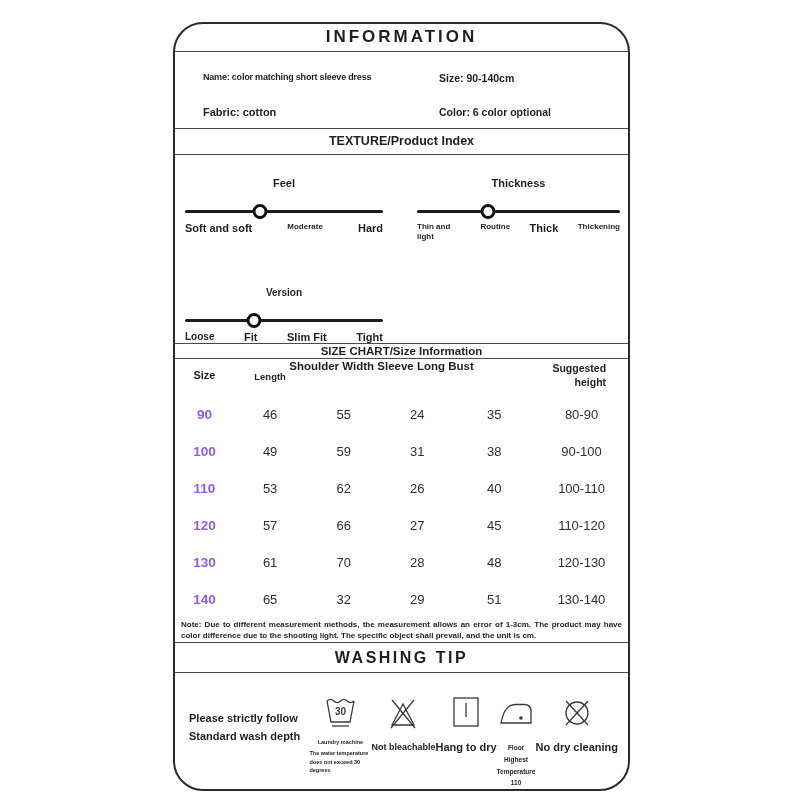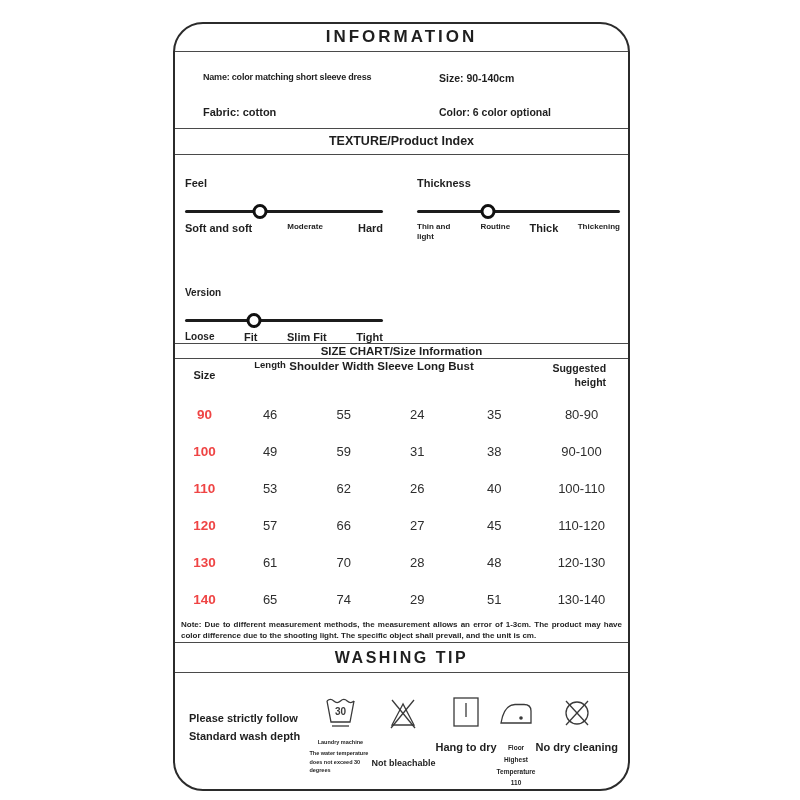--- a/index.html
+++ b/index.html
@@ -17,21 +17,21 @@
   .f-name  { font-size:9px;  font-weight:bold; letter-spacing:-0.2px; }
   .f-size  { font-size:10.5px; font-weight:bold; }
   .f-fabric{ font-size:11px; font-weight:bold; }
   .f-color { font-size:10.5px; font-weight:bold; }
   
   .band { height:29px; border-top:1px solid #4a4a4a; border-bottom:1px solid #4a4a4a;
           display:flex; align-items:center; justify-content:center; font-weight:bold; font-size:12.5px; }
   
   .sliders { height:202px; padding:0 8px 0 10px; display:grid; grid-template-columns:198px 1fr;
              grid-template-rows:108px auto; column-gap:34px; }
-  .slider-name { font-weight:bold; font-size:11px; margin-top:22px; }
+  .slider-name { font-weight:bold; font-size:11px; margin-top:22px;text-align:center; }
   .s2 .slider-name { margin-top:24px; font-size:10px; }
   .track-wrap { position:relative; height:14px; margin-top:15px; }
   .track { position:absolute; left:0; right:0; top:6px; height:3px; background:#1c1c1c; border-radius:2px; }
   .knob  { position:absolute; top:0; width:15px; height:15px; border-radius:50%; background:#fff;
            border:3px solid #101010; transform:translateX(-50%); }
   .slider-labels { display:flex; justify-content:space-between; align-items:flex-start; margin-top:4px; }
   .slider-labels span { font-weight:bold; display:inline-block; }
   .sz-a { font-size:11px; }
   .sz-b { font-size:8px;  }
   .sz-c { font-size:10px; }
@@ -40,39 +40,39 @@
   .wrapL  { width:44px; text-align:left;   line-height:1.25; }
   
   .sc-title { height:18px; border-top:1px solid #4a4a4a; border-bottom:1px solid #4a4a4a;
               display:flex; align-items:center; justify-content:center; font-weight:bold; font-size:11.5px; }
   .sc-header { position:relative; height:40px; }
   .merged { position:absolute; top:1px; left:0; right:0; text-align:center; padding-right:40px;
             font-weight:bold; font-size:11.5px; }
   .cols { position:absolute; top:0; left:0; width:100%; display:grid;
           grid-template-columns:13% 16% 16.5% 16% 18% 20.5%; }
   .col-size   { margin-top:10px; text-align:center; font-weight:bold; font-size:11px; }
-  .col-length { margin-top:0; text-align:center; font-weight:bold; font-size:9.5px; }
+  .col-length { margin-top:12px; text-align:center; font-weight:bold; font-size:9.5px; }
   .col-sug    { margin-top:3px; font-weight:bold; font-size:10.5px; line-height:1.25; }
   .col-sug span { display:inline-block; width:66px; margin-left:5px; text-align:right; }
   .sc-rows { }
   .row { display:grid; grid-template-columns:13% 16% 16.5% 16% 18% 20.5%; height:37px;
          align-items:center; text-align:center; font-size:13px; color:#2e2e2e; }
-  .row .c0 { font-weight:bold; color:#ef4444; font-size:13.5px; }
+  .row .c0 { font-weight:bold; color:#8b5cf6; font-size:13.5px; }
   .note { height:26px; padding:2px 6px 0 6px; border-bottom:1px solid #4a4a4a;
           font-size:8px; font-weight:bold; line-height:1.35; text-align:justify; }
   
   .wt { height:33px; border-bottom:1px solid #4a4a4a; display:flex; align-items:center; justify-content:center;
         font-weight:bold; font-size:16px; letter-spacing:2.5px; }
   .wash { flex:1; display:flex; padding:4px 10px 0 14px; }
   .wash-intro { width:126px; font-weight:bold; font-size:11px; line-height:1.6; margin-top:33px; }
   .wash-item { flex:1; display:flex; flex-direction:column; align-items:center; }
   .wash-icon { height:52px; display:flex; align-items:flex-end; justify-content:center; margin-top:4px; }
   svg { display:block; }
   .cap-lg { font-weight:bold; font-size:11px;  margin-top:8px; white-space:nowrap; }
-  .cap-md { font-weight:bold; font-size:9px;   margin-top:25px; white-space:nowrap; }
+  .cap-md { font-weight:bold; font-size:9px;   margin-top:9px; white-space:nowrap; }
   .cap-tiny { margin-top:6px; width:62px; }
   .cap-tiny .t1 { font-weight:bold; font-size:5.5px; text-align:center; }
   .cap-tiny .t2 { font-weight:bold; font-size:5.5px; text-align:left; margin-top:4px; line-height:1.5; }
   .cap-iron { margin-top:9px; text-align:center; }
   .cap-iron .t1, .cap-iron .t2 { font-weight:bold; font-size:6.5px; line-height:1.8; }
 </style>
 </head>
 <body>
 
 <div class="card">
@@ -185,21 +185,21 @@
       <div class="c0">130</div>
       <div>61</div>
       <div>70</div>
       <div>28</div>
       <div>48</div>
       <div>120-130</div>
     </div>
     <div class="row">
       <div class="c0">140</div>
       <div>65</div>
-      <div>74</div>
+      <div>32</div>
       <div>29</div>
       <div>51</div>
       <div>130-140</div>
     </div>
   </div>
 
   <div class="note">Note: Due to different measurement methods, the measurement allows an error of 1-3cm. The product may have color difference due to the shooting light. The specific object shall prevail, and the unit is cm.</div>
 
   <div class="wt">WASHING TIP</div>
 

